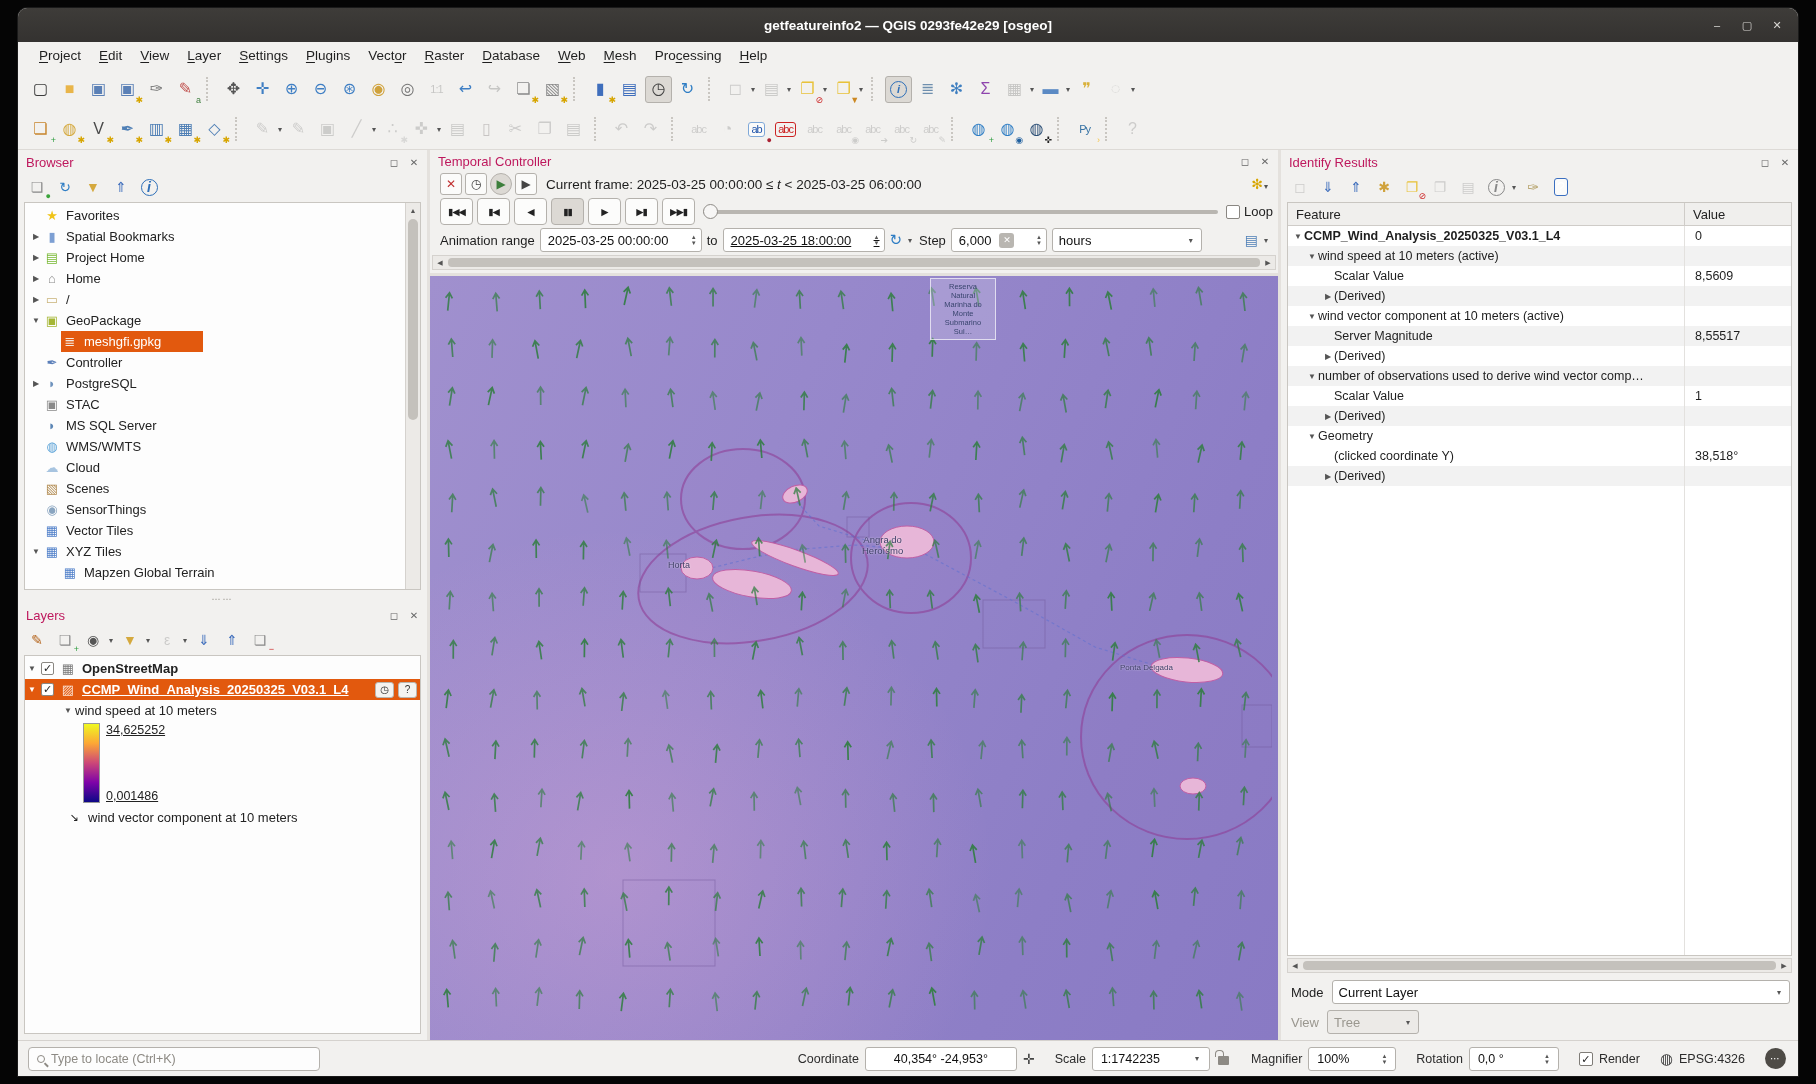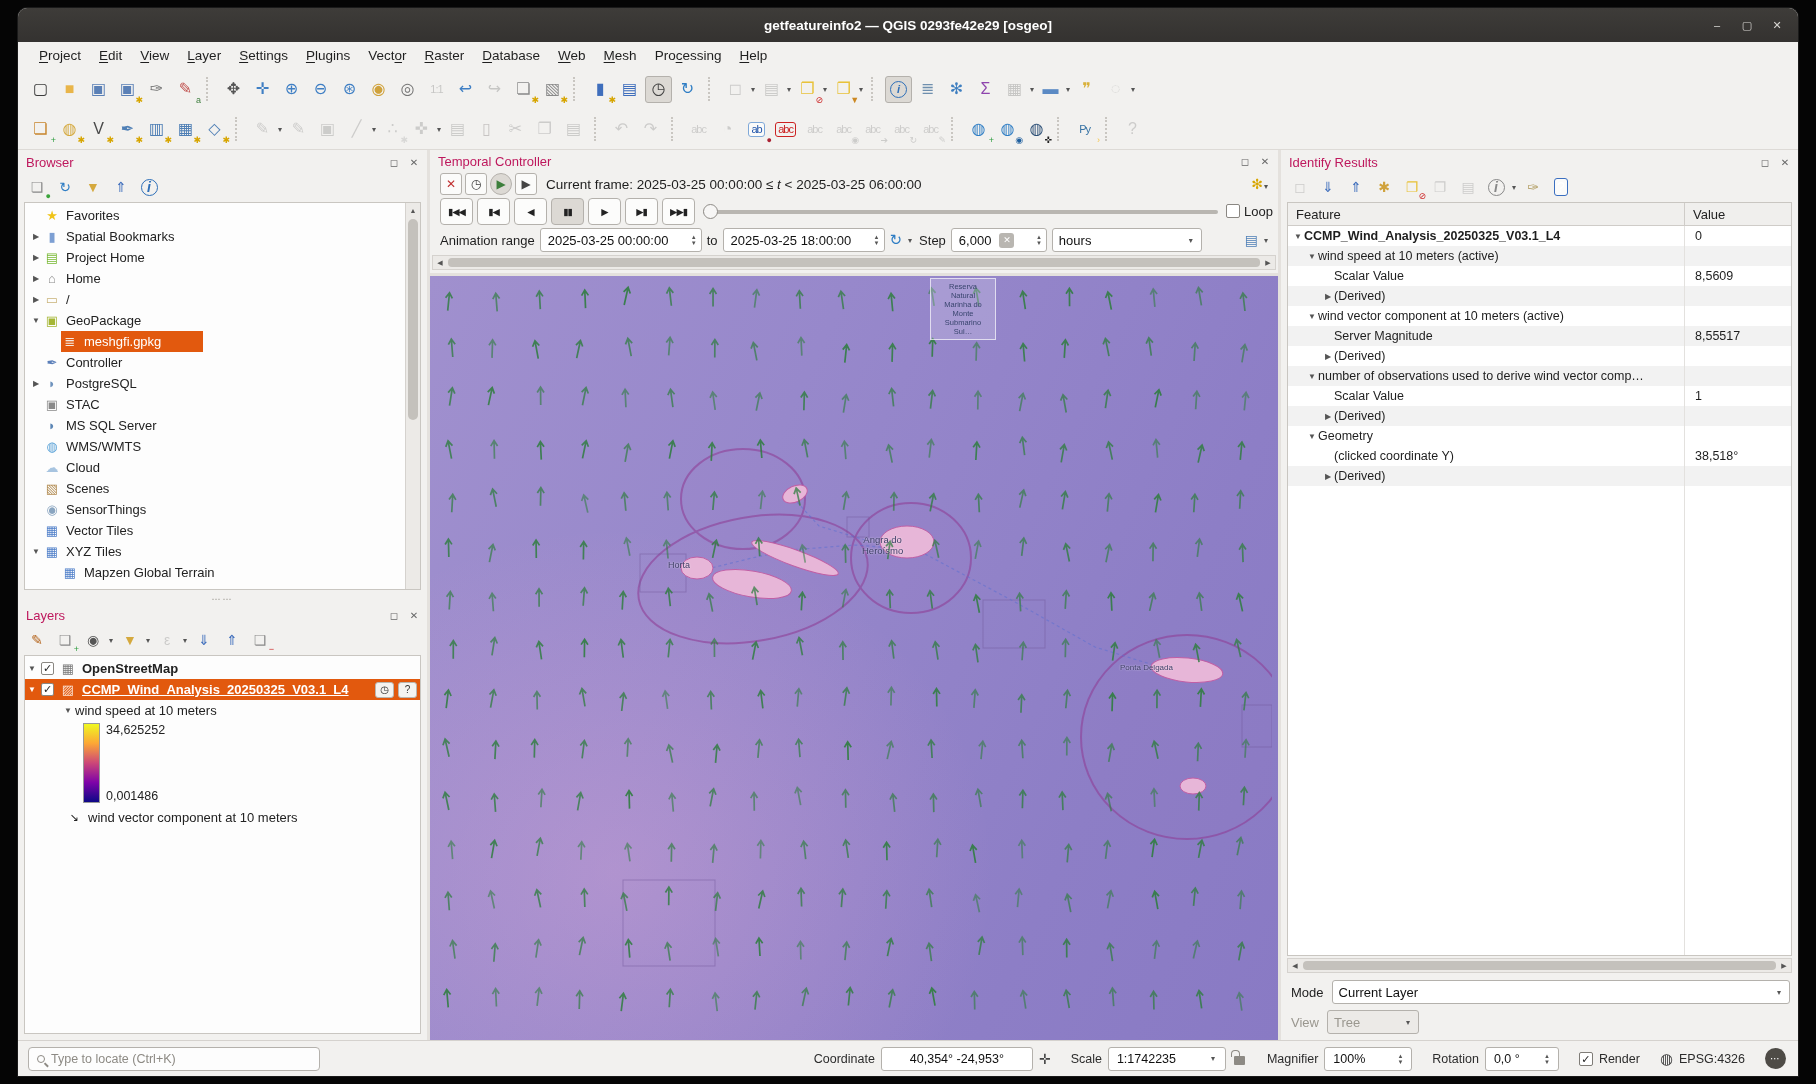--- a/index.html
+++ b/index.html
@@ -61,37 +61,37 @@
   .layerswrap{flex:1;margin:0 6px 6px 6px;background:#fdfdfd;border:1px solid #c9c6c1;overflow:hidden;padding-top:2px;}
   .lrow{height:21px;display:flex;align-items:center;font-size:13px;color:#222;white-space:nowrap;}
   .lrow .cb{width:13px;height:13px;border:1px solid #8a8782;background:#fff;border-radius:2px;font-size:11px;
     line-height:11px;text-align:center;color:#222;margin:0 5px 0 2px;flex:0 0 auto;}
   .lrow.sel{background:#e2590e;color:#fff;}
   .lrow.sel .layer-name{font-weight:bold;text-decoration:underline;}
   .lbadge{width:19px;height:16px;background:#f4f3f1;border:1px solid #b9b6b1;border-radius:3px;margin-left:4px;
     display:flex;align-items:center;justify-content:center;font-size:10px;color:#333;flex:0 0 auto;}
   .ramp-section{display:flex;margin:2px 0 4px 58px;}
   .ramp{width:17px;height:80px;border:1px solid #999;}
-  .ramp-labels{display:flex;flex-direction:column;justify-content:space-between;margin-left:6px;font-size:12.5px;color:#222;}
+  .ramp-labels{display:flex;flex-direction:column;justify-content:space-between;margin-left:6px;font-size:12.5px;color:#222;text-decoration:underline;}
   
   .temporal{height:126px;flex:0 0 auto;background:#f2f1ef;border-bottom:3px solid #e4e1dd;display:flex;flex-direction:column;overflow:hidden;}
   .trowA{display:flex;align-items:center;padding:1px 8px 2px 10px;gap:3px;}
   .tbtn-sm{width:22px;height:22px;border:1px solid #b4b1ac;border-radius:3px;background:#fbfbfa;display:flex;
     align-items:center;justify-content:center;font-size:12px;}
   .tbtn-sm.pressed{background:#dcd9d4;}
   .frame-text{font-size:13.5px;color:#1e1e1e;margin-left:6px;white-space:nowrap;}
   .trowB{display:flex;align-items:center;padding:1px 0 2px 10px;gap:4px;}
   .pbtn{width:33px;height:27px;border:1px solid #b4b1ac;border-radius:4px;background:#fcfcfb;display:flex;
     align-items:center;justify-content:center;font-size:9.5px;letter-spacing:-1px;color:#222;}
   .pbtn.pressed{background:#dcd9d4;}
   .slider{flex:1;height:27px;display:flex;align-items:center;margin:0 4px;}
   .slider .track{flex:1;height:4px;background:#b9b6b1;border-radius:2px;position:relative;}
   .slider .thumb{position:absolute;left:0;top:-6px;width:15px;height:15px;border-radius:50%;background:#f7f6f5;
     border:1px solid #8f8c87;}
-  .loop-wrap{width:52px;overflow:hidden;display:flex;align-items:flex-start;gap:4px;font-size:13px;color:#222;flex:0 0 auto;}
+  .loop-wrap{width:52px;overflow:hidden;display:flex;align-items:flex-end;gap:4px;font-size:13px;color:#222;flex:0 0 auto;}
   .loop-wrap .cbx{width:14px;height:14px;border:1px solid #8a8782;border-radius:2px;background:#fff;flex:0 0 auto;}
   .trowC{display:flex;align-items:center;padding:1px 8px 2px 10px;gap:5px;font-size:13px;color:#1e1e1e;white-space:nowrap;}
   .field{background:#fff;border:1px solid #b4b1ac;border-radius:3px;height:24px;display:flex;align-items:center;
     padding:0 4px 0 7px;font-size:13px;color:#111;}
   .spin{display:flex;flex-direction:column;margin-left:auto;color:#555;font-size:6px;line-height:6px;padding-left:4px;}
   .clearx{width:15px;height:15px;border-radius:3px;background:#b9b6b1;color:#fff;font-size:9px;display:flex;
     align-items:center;justify-content:center;margin-left:8px;}
   .combo{background:#fff;border:1px solid #b4b1ac;border-radius:3px;height:24px;display:flex;align-items:center;
     padding:0 6px;font-size:13px;color:#111;}
   .combo .dda{margin-left:auto;}
@@ -676,21 +676,21 @@
         <div class="trowC">
           <span>Animation range</span>
           <span class="field" style="width:162px;">
             <span>2025-03-25 00:00:00</span>
             <span class="spin">
                 <span>▲</span>
                 <span>▼</span>
               </span>
           </span>
           <span>to</span>
-          <span class="field" style="width:162px;">
+          <span class="field" style="width:162px;text-decoration:underline;">
             <span>2025-03-25 18:00:00</span>
             <span class="spin">
                 <span>▲</span>
                 <span>▼</span>
               </span>
           </span>
           <span style="color:#2e7dc4;font-size:15px;">↻</span>
             <span class="dda">▾</span>
           <span>Step</span>
           <span class="field" style="width:96px;">
@@ -1237,21 +1237,21 @@
     <span>Magnifier</span>
     <span class="sb-box" style="width:88px;">
       <span>100%</span>
       <span class="spin">
           <span>▲</span>
           <span>▼</span>
         </span>
     </span>
     <span class="sep10"></span>
     <span>Rotation</span>
-    <span class="sb-box" style="width:74px;">
+    <span class="sb-box" style="width:90px;">
       <span>0,0 °</span>
       <span class="spin">
           <span>▲</span>
           <span>▼</span>
         </span>
     </span>
     <span class="sep10"></span>
     <span class="sb-cb">✓</span>
     <span>Render</span>
     <span class="sep10"></span>

